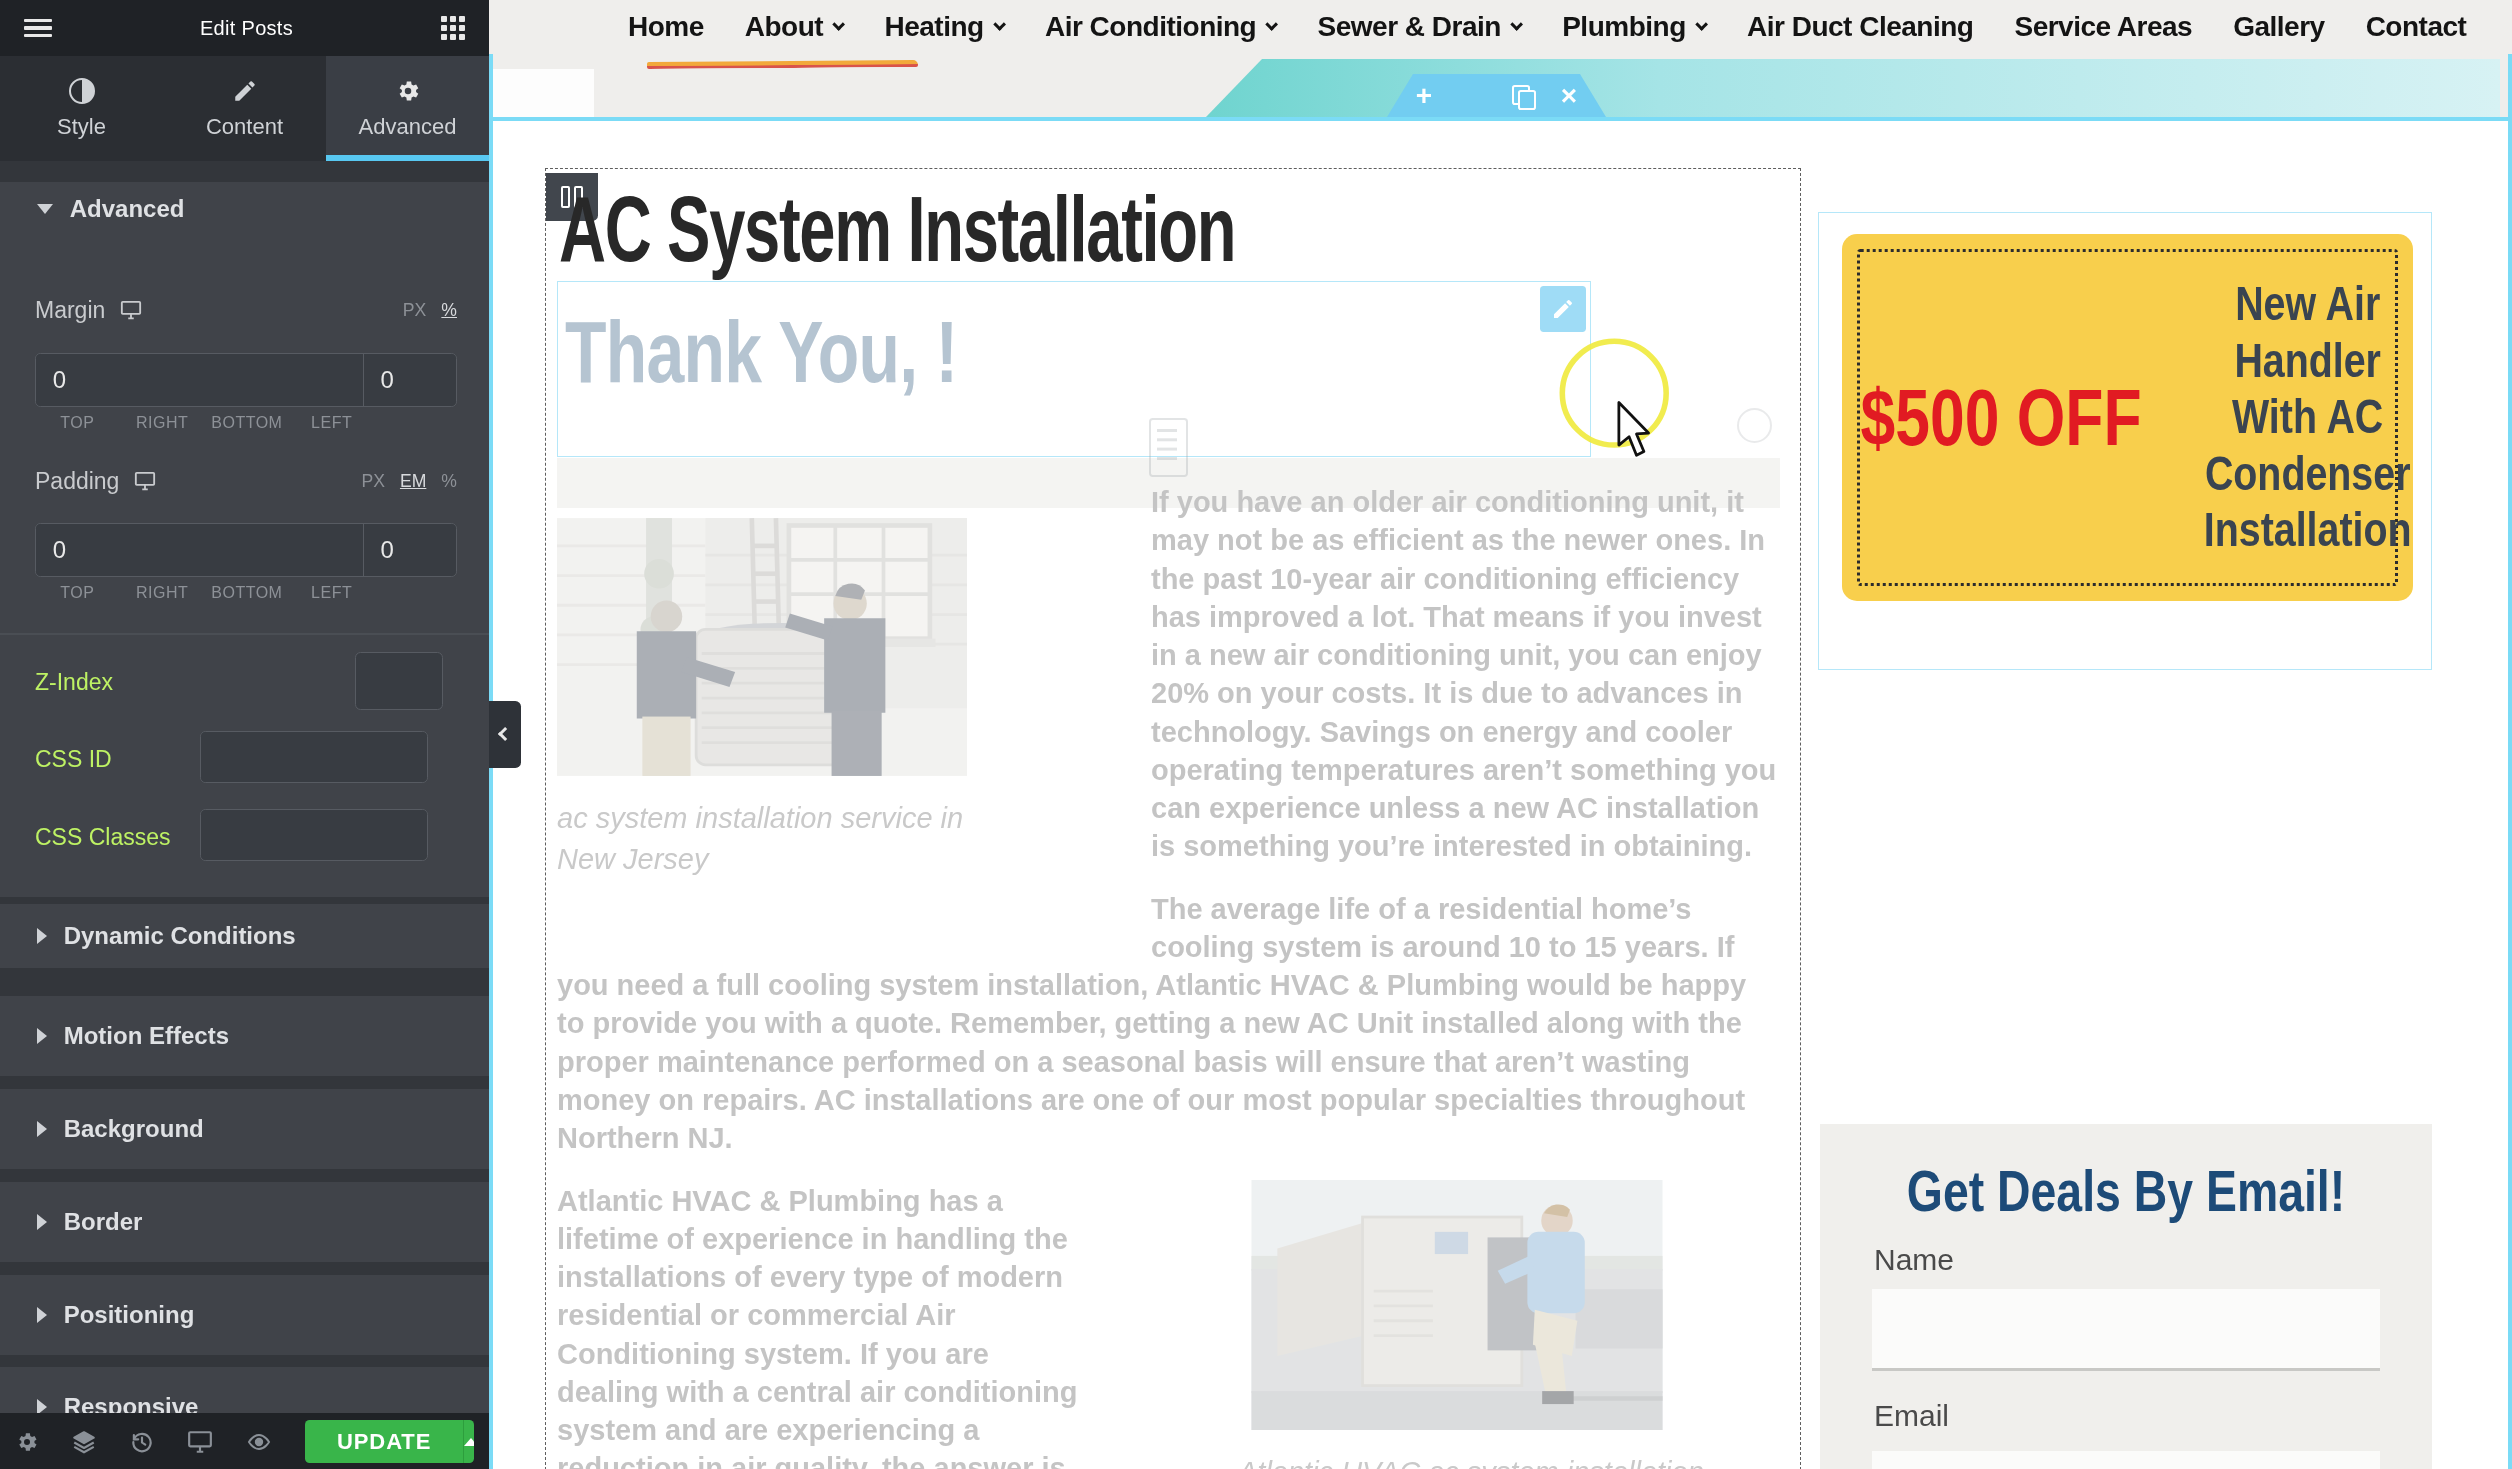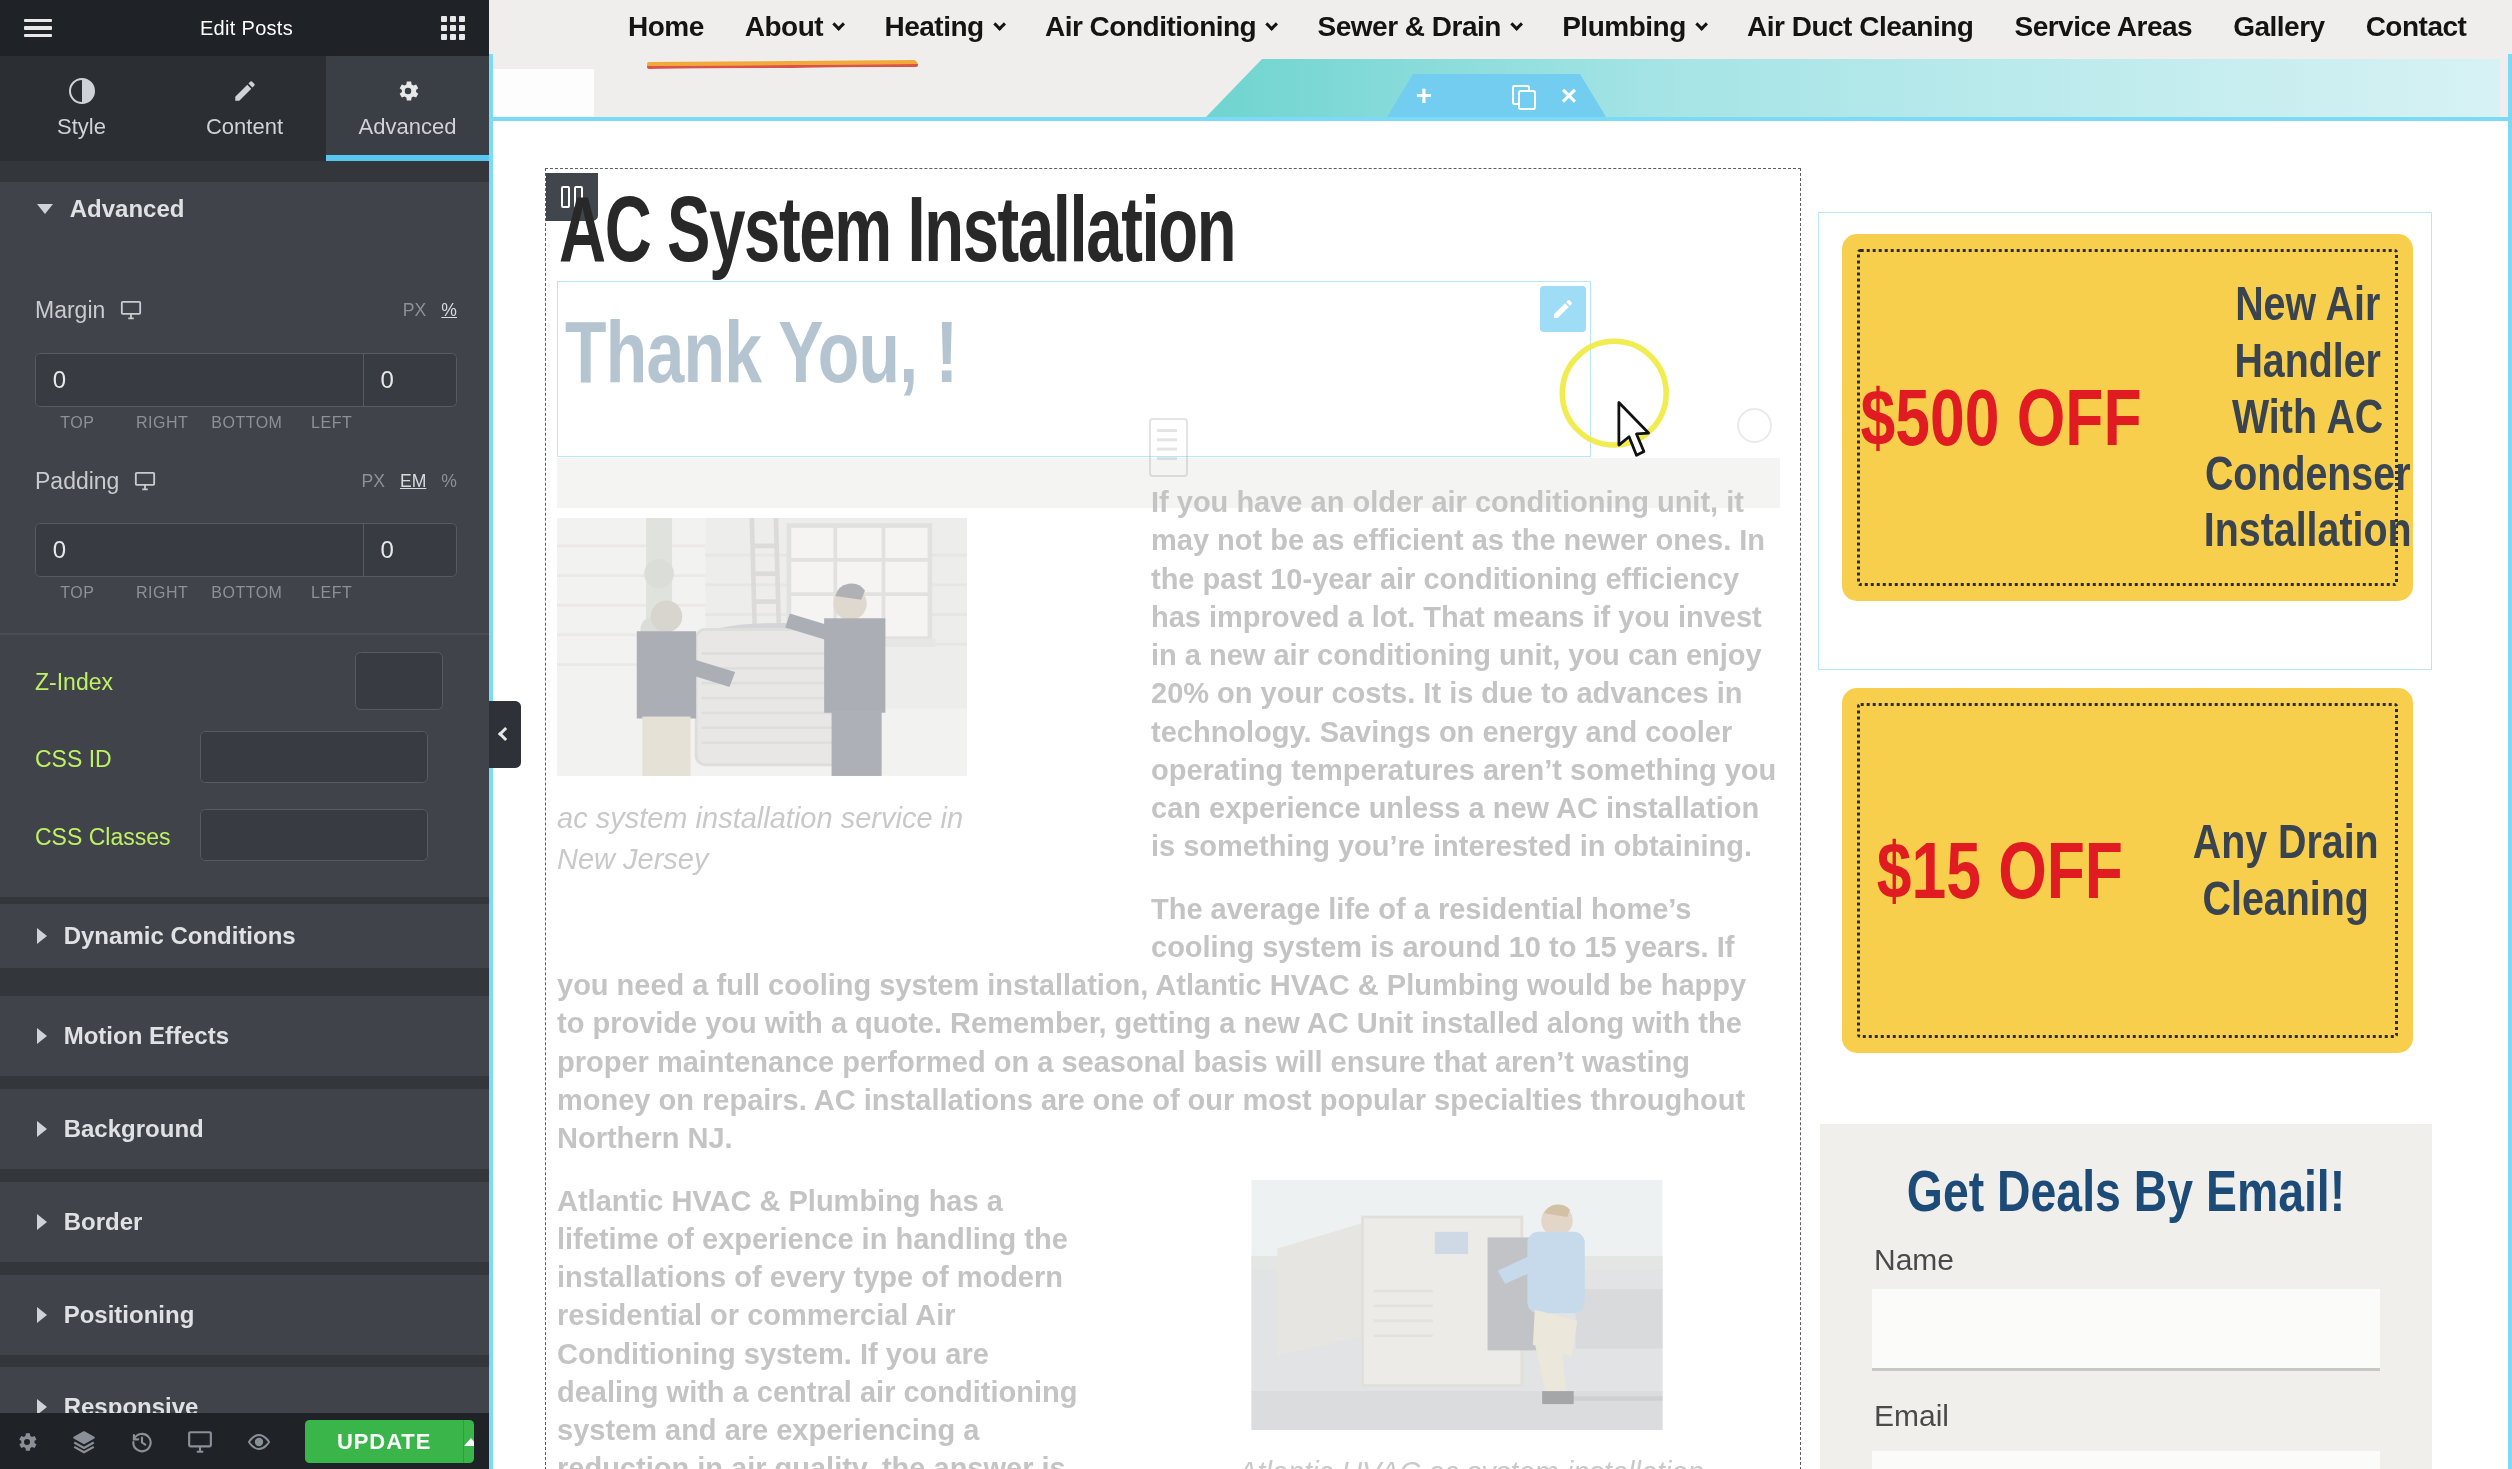--- a/index.html
+++ b/index.html
@@ -547,26 +547,20 @@
 
     <div class="wrapper1"></div>
 
     <div class="coupon coupon1">
       <div class="coupon-inner">
         <div class="coupon-amount">$500 OFF</div>
         <div class="coupon-desc">New Air Handler With AC Condenser Installation</div>
       </div>
     </div>
 
-    <div class="coupon coupon2">
-      <div class="coupon-inner">
-        <div class="coupon-amount">$15 OFF</div>
-        <div class="coupon-desc">Any Drain Cleaning</div>
-      </div>
-    </div>
 
     <div class="formbox">
       <div class="form-title">Get Deals By Email!</div>
       <div class="form-label lbl-name">Name</div>
       <input class="form-input inp-name" value="" style="">
       <div class="form-label lbl-email">Email</div>
       <input class="form-input inp-email" value="" style="">
     </div>
 
     <div class="cursor-layer">

